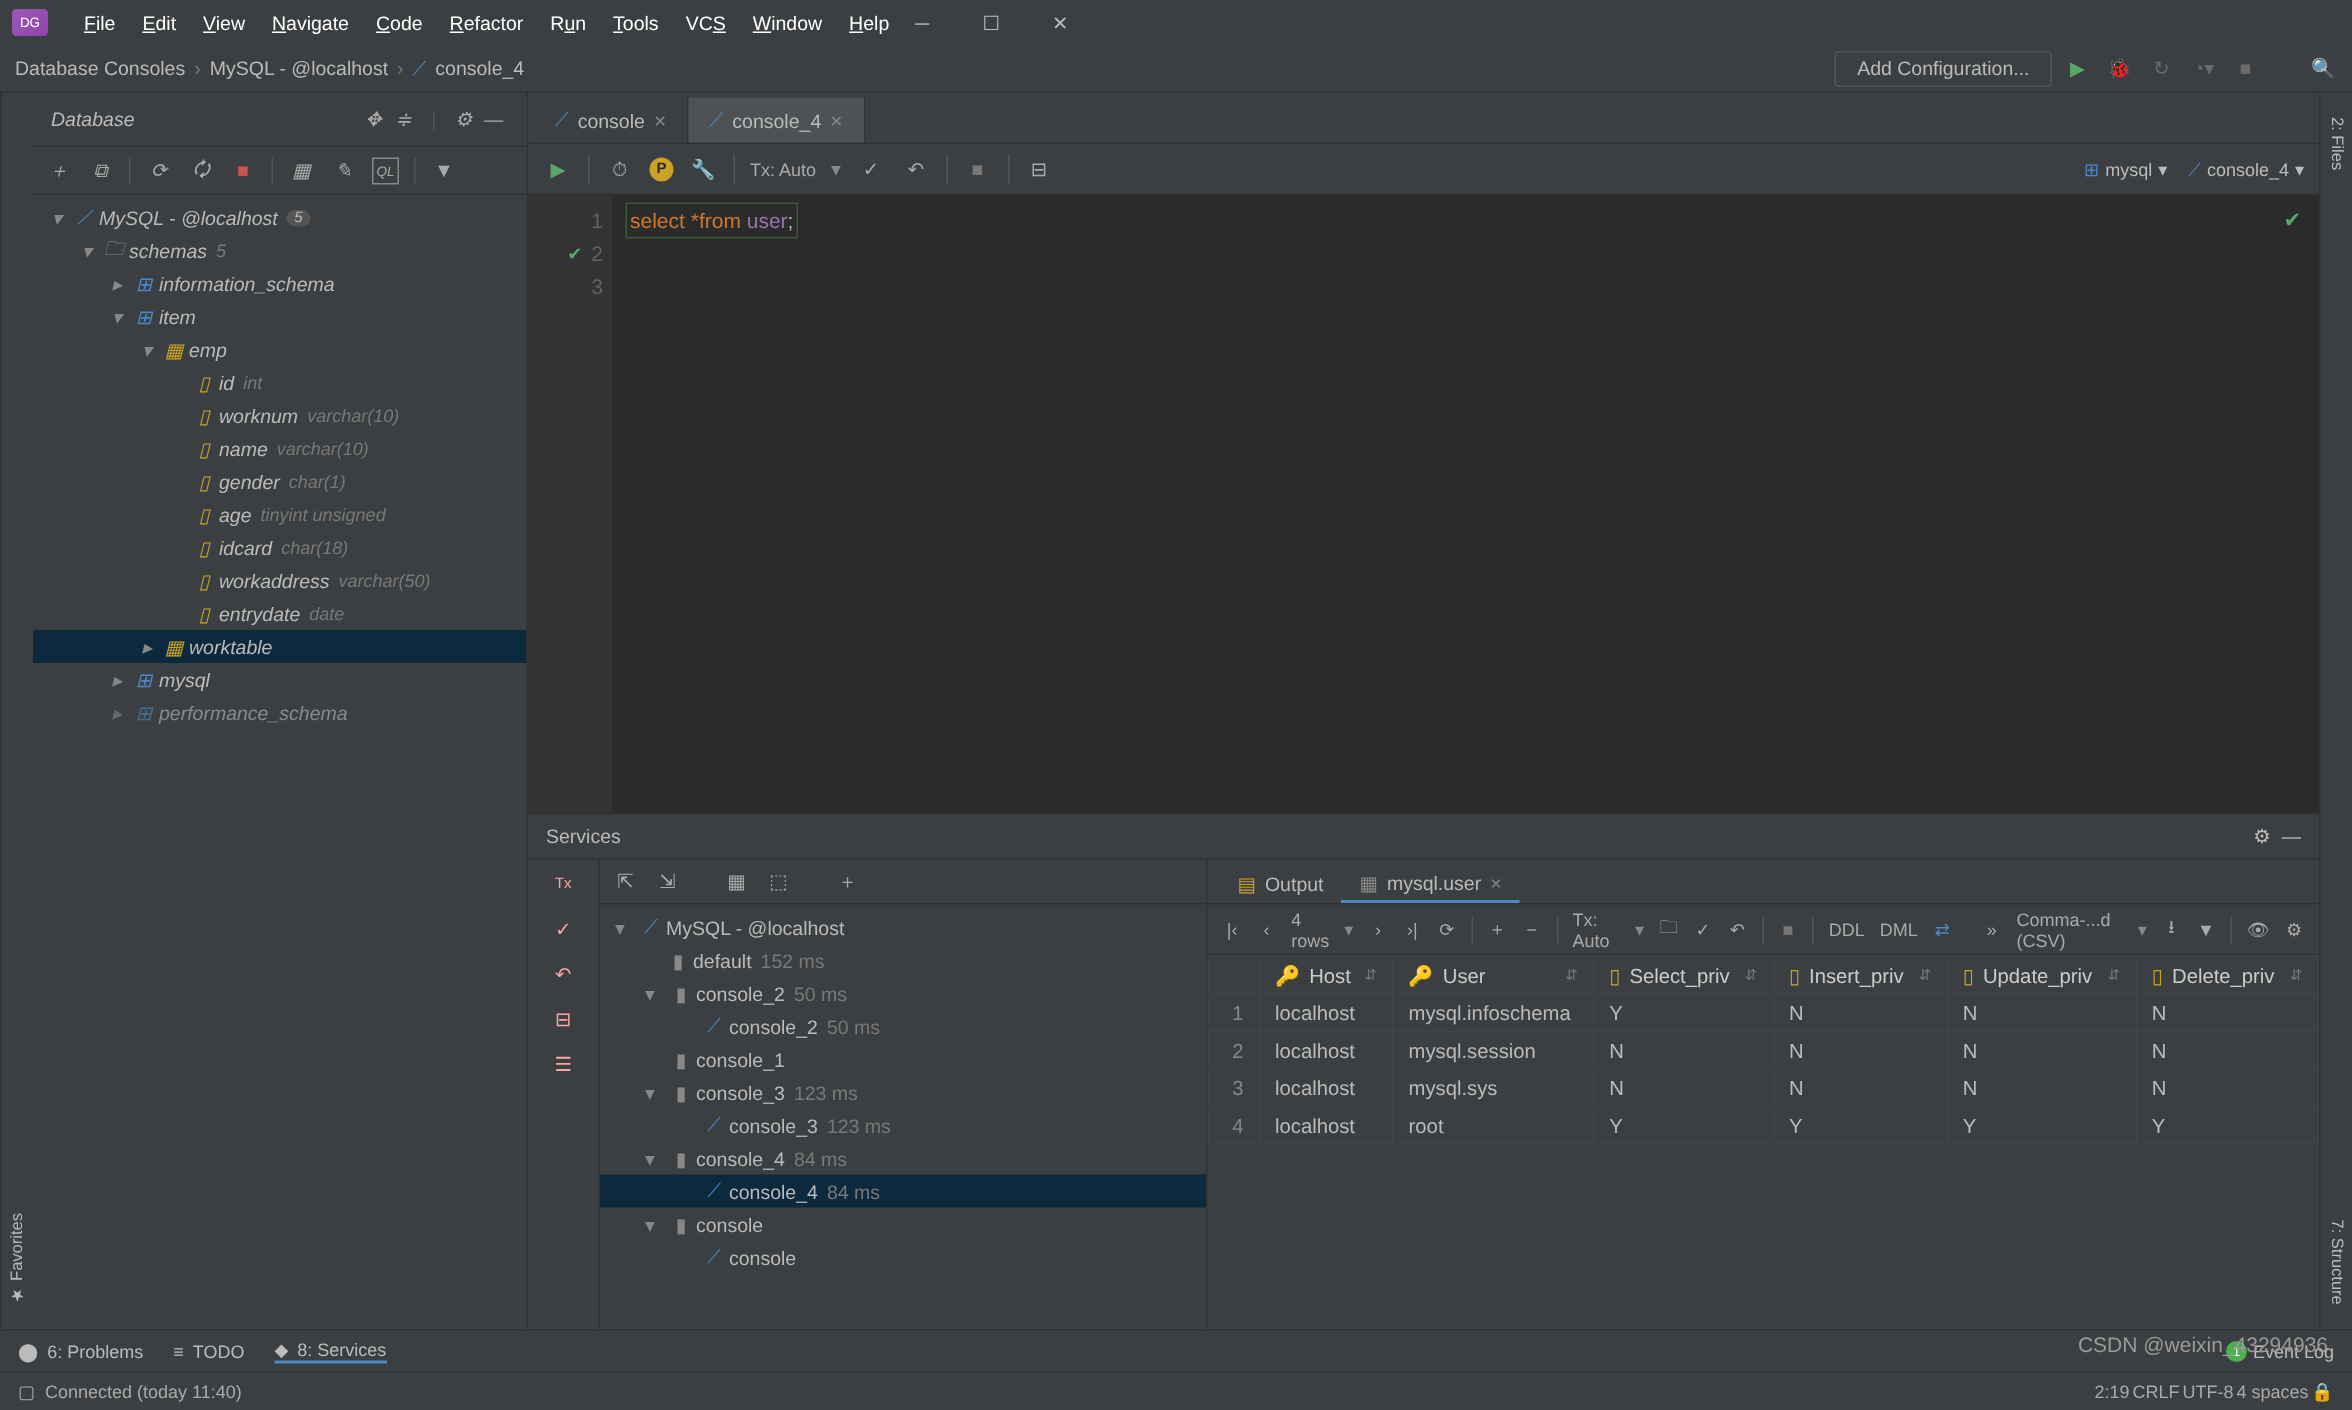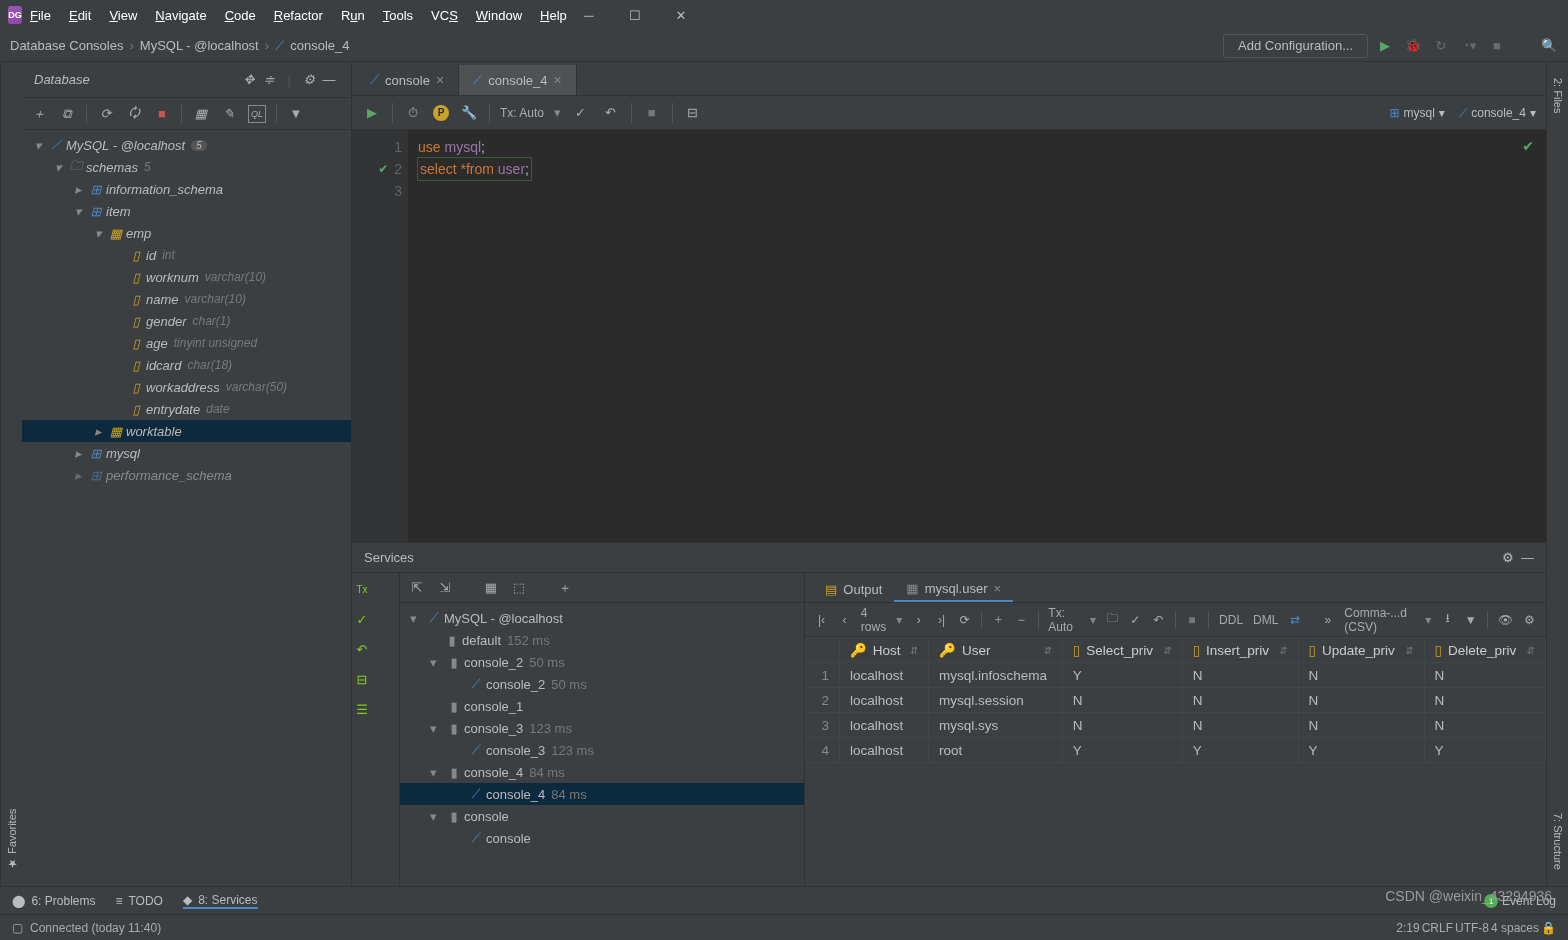--- a/index.html
+++ b/index.html
@@ -1,20 +1,20 @@
 <!DOCTYPE html>
 <html><head>
 <meta charset="utf-8">
 <style>
 * { margin: 0; padding: 0; box-sizing: border-box; font-family: "Segoe UI", Arial, sans-serif; }
 body { width: 1568px; height: 940px; background: #3c3f41; color: #bbbbbb; font-size: 13px; overflow: hidden; user-select: none; display: flex; flex-direction: column; }
 
 
 .titlebar { height: 30px; background: #3c3f41; display: flex; align-items: center; padding: 0 8px; }
-.titlebar .logo { width: 14px; height: 18px; background: linear-gradient(135deg,#9b59b6,#8e44ad); border-radius: 3px; margin-right: 0; display:flex;align-items:center;justify-content:center;color:#fff;font-size:9px;font-weight:bold;}
+.titlebar .logo { width: 24px; height: 18px; background: linear-gradient(135deg,#9b59b6,#8e44ad); border-radius: 3px; margin-right: 16px; display:flex;align-items:center;justify-content:center;color:#fff;font-size:9px;font-weight:normal;}
 .titlebar .menus { display: flex; gap: 2px; }
 .titlebar .menu-item { padding: 4px 8px; color: #ffffff; cursor: default; }
 .titlebar .menu-item u { text-decoration: underline; }
 .titlebar .wtitle { flex: 1; text-align: center; color: #8a8a8a; font-size: 12px; }
 .titlebar .win-controls { display: flex; gap: 18px; margin-right: 8px; }
 .titlebar .win-btn { width: 28px; height: 20px; display:flex;align-items:center;justify-content:center;color:#bbb; }
 
 
 .navrow { height: 32px; display: flex; align-items: center; padding: 0 10px; border-bottom: 1px solid #323232; }
 .breadcrumb { display: flex; align-items: center; gap: 6px; color: #bbb; font-size: 13px; }
@@ -81,21 +81,21 @@
 
 
 .rightrail{width:22px;background:#3c3f41;border-left:1px solid #323232;writing-mode:vertical-rl;display:flex;align-items:center;padding:10px 2px;gap:10px;font-size:11px;color:#bbb;}
 .rightrail .t{padding:6px 2px;}
 
 
 .services{height:344px;border-top:1px solid #323232;display:flex;flex-direction:column;}
 .svc-header{height:30px;display:flex;align-items:center;padding:0 12px;border-bottom:1px solid #323232;}
 .svc-header .title{flex:1;}
 .svc-body{flex:1;display:flex;min-height:0;}
-.svc-left-tools{width:48px;border-right:1px solid #323232;display:flex;flex-direction:column;padding:6px 0;gap:10px;color:#84cc16;}
+.svc-left-tools{width:48px;border-right:1px solid #323232;display:flex;flex-direction:column;align-items:center;padding:6px 0;gap:10px;color:#fca5a5;}
 .svc-left-tools .ic{width:20px;height:20px;display:flex;align-items:center;justify-content:center;}
 .svc-toolbar{height:30px;display:flex;align-items:center;gap:10px;padding:0 8px;border-bottom:1px solid #323232;}
 .svc-toolbar .ic{width:18px;color:#aaa;display:flex;justify-content:center;}
 .svc-tree-wrap{width:405px;border-right:1px solid #323232;display:flex;flex-direction:column;}
 .svc-tree{flex:1;overflow:auto;padding:4px 0;}
 .svc-tree .row{display:flex;align-items:center;height:22px;white-space:nowrap;padding-left:6px;}
 .svc-tree .row.sel{background:#0d293e;}
 .svc-tree .row .arrow{width:14px;color:#888;}
 .svc-tree .row .ic{width:20px;display:inline-flex;justify-content:center;}
 .svc-tree .row .nm{color:#bbb;}
@@ -335,21 +335,20 @@
         <span class="c"><span style="color:#4a88c7">⟋</span><span>console_4</span> ▾</span>
       </div>
     </div>
     <div class="editor">
       <div class="gutter">
         <div>1</div>
         <div><span class="chk">✔</span>2</div>
         <div>3</div>
       </div>
       <div class="code">
-        <div class="ln"><span class="kw">use</span> <span class="id">mysql</span><span class="pl">;</span></div>
         <div class="ln" style="outline:1px solid #3a5a3a;display:inline-block;padding:0 2px;"><span class="kw">select</span> <span class="op">*</span><span class="kw">from</span> <span class="id">user</span><span class="pl">;</span></div>
         <div class="ln"></div>
       </div>
       <span class="green-chk">✔</span>
     </div>
 
     <div class="services">
       <div class="svc-header">
         <span class="title">Services</span>
         <span class="ic">⚙</span>&nbsp;&nbsp;

